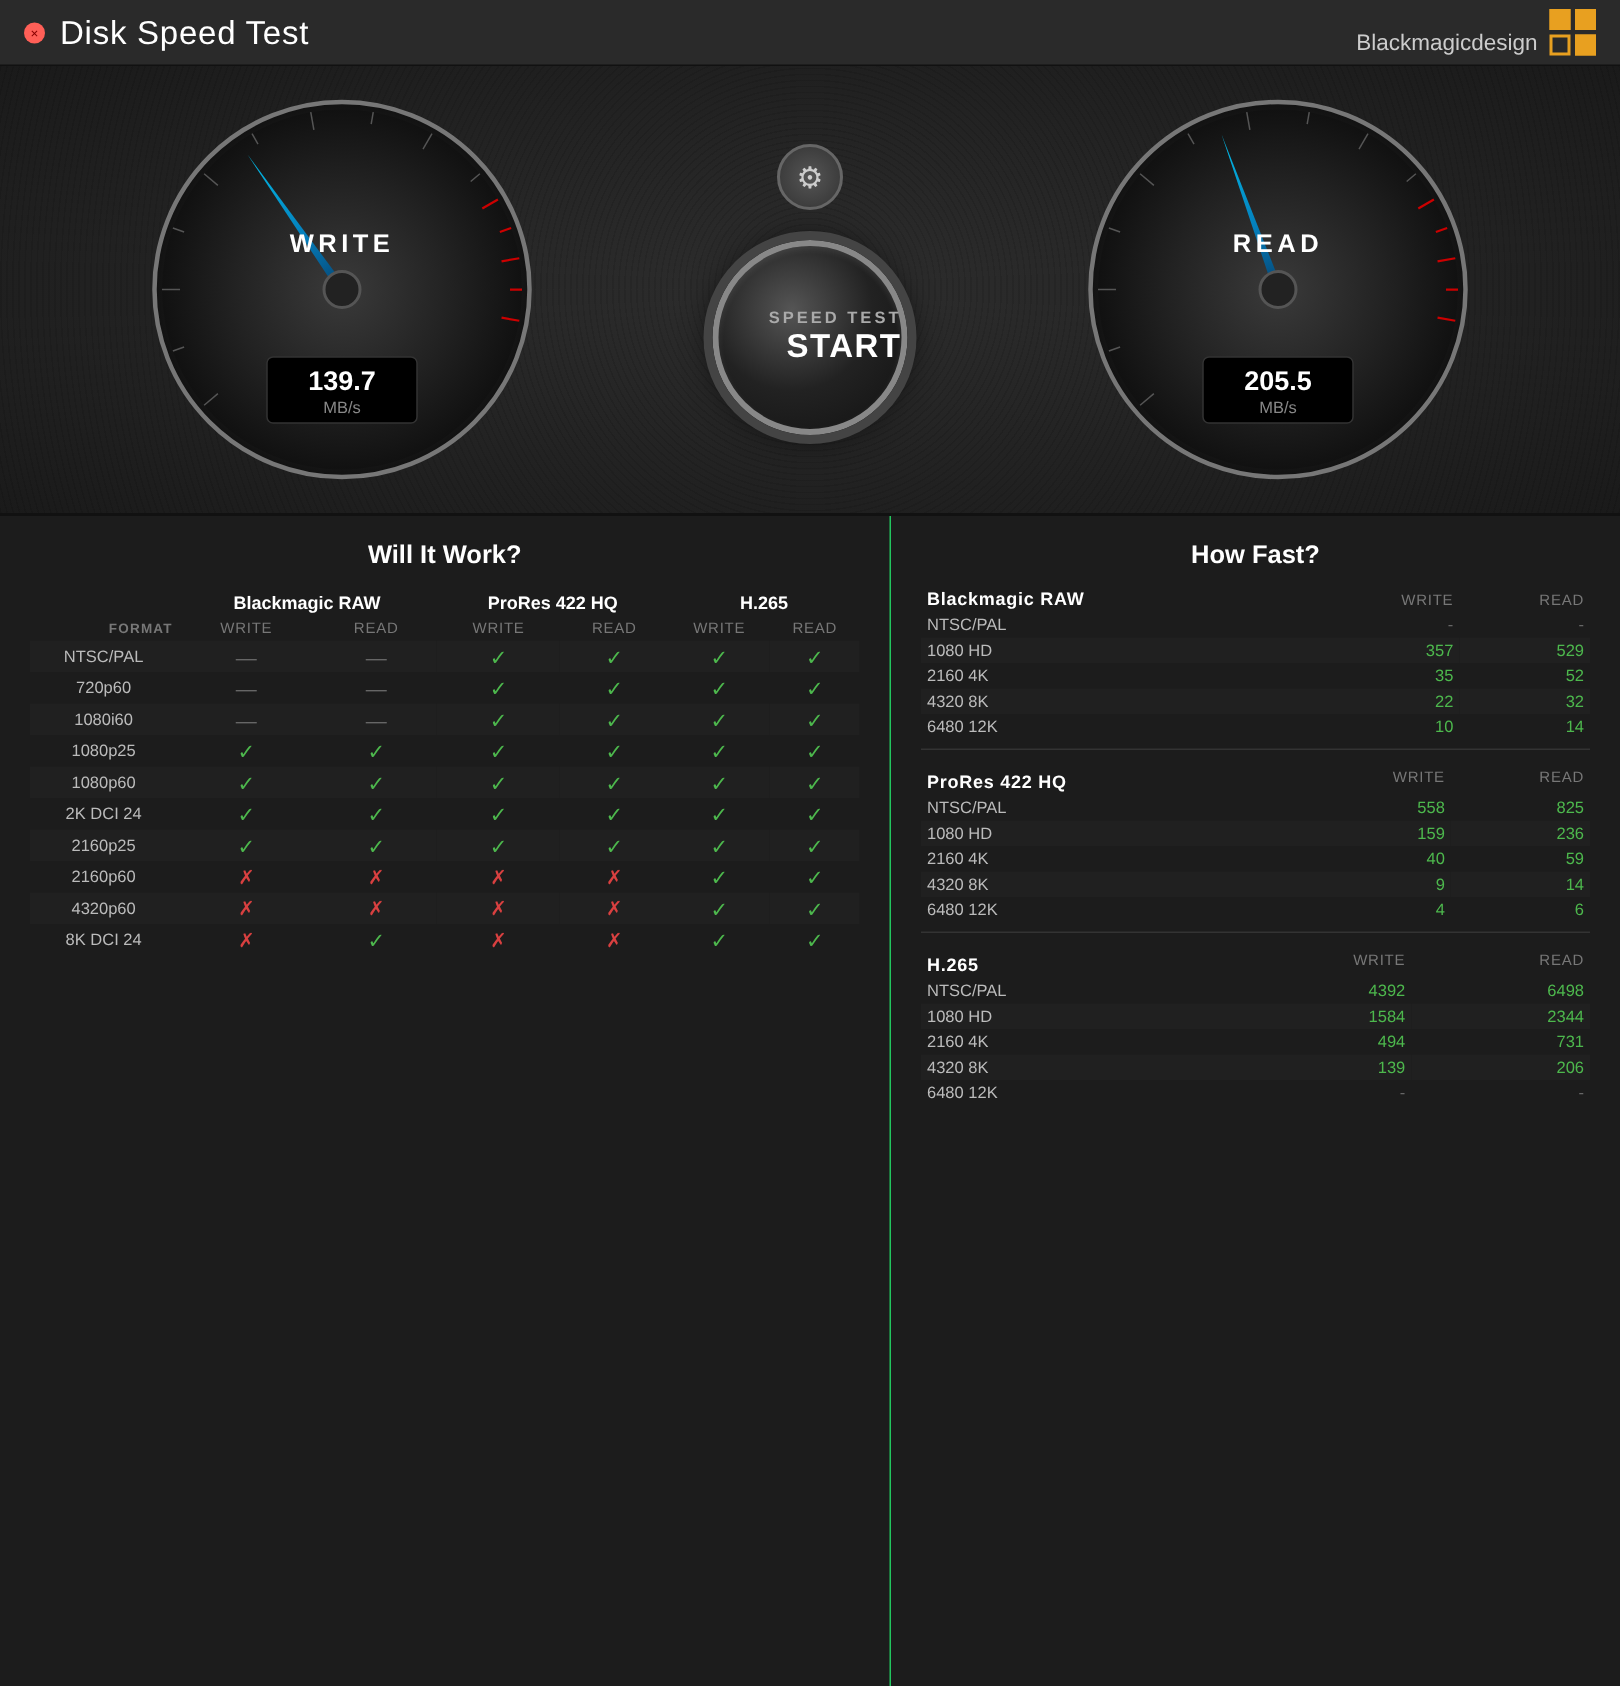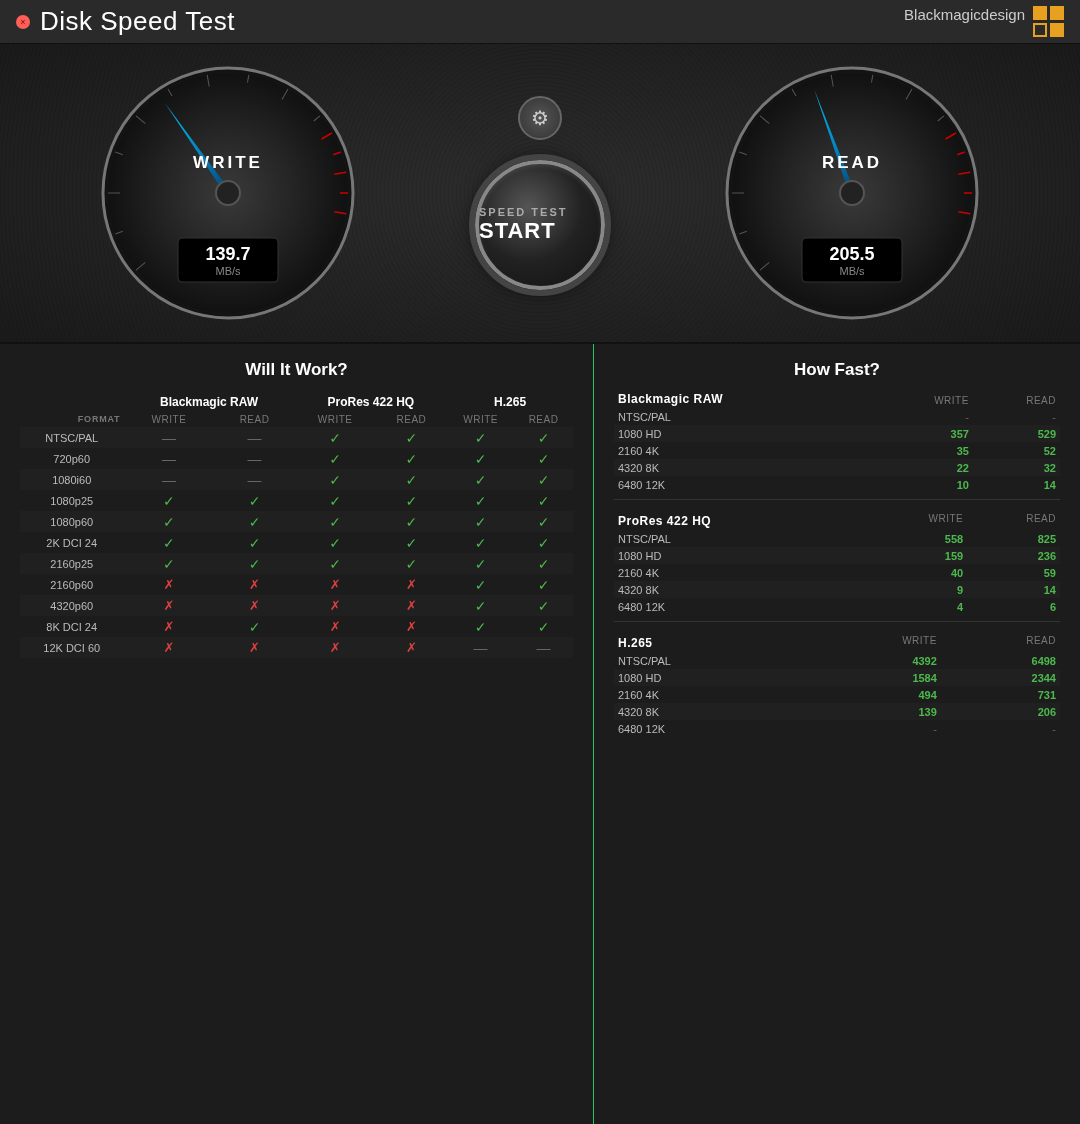--- a/index.html
+++ b/index.html
@@ -30,27 +30,27 @@
       width: 14px; height: 14px;
       background: #ff5f57;
       border-radius: 50%;
       display: flex; align-items: center; justify-content: center;
       cursor: pointer;
       font-size: 9px;
       color: #800;
     }
     .app-title {
       color: #fff;
-      font-size: 26px;
+      font-size: 22px;
       font-weight: 300;
       letter-spacing: 0.5px;
     }
     .brand-logo {
       display: flex;
-      align-items: flex-start;
+      align-items: flex-end;
       gap: 8px;
       color: #ccc;
       font-size: 15px;
       font-weight: 400;
     }
     .brand-squares {
       display: grid;
       grid-template-columns: 1fr 1fr;
       gap: 3px;
     }
@@ -118,21 +118,21 @@
       color: #ccc;
     }
     .start-btn {
       width: 130px; height: 130px;
       background: radial-gradient(circle at 40% 35%, #555 0%, #222 50%, #111 100%);
       border-radius: 50%;
       border: 4px solid #888;
       box-shadow: 0 0 20px rgba(0,0,0,0.8), inset 0 2px 4px rgba(255,255,255,0.1);
       display: flex;
       flex-direction: column;
-      align-items: flex-start;
+      align-items: flex-end;
       justify-content: center;
       cursor: pointer;
       outline: 6px solid #444;
     }
     .start-btn-line1 {
       color: #aaa;
       font-size: 11px;
       letter-spacing: 2px;
       font-weight: 600;
     }
@@ -227,21 +227,21 @@
       padding: 2px 4px;
       letter-spacing: 0.5px;
     }
     .hf-table th:first-child { text-align: left; }
     .hf-table td {
       text-align: right;
       padding: 2.5px 4px;
       font-size: 11px;
     }
     .hf-table td:first-child { text-align: left; color: #bbb; }
-    .val-green { color: #4db84d; font-weight: bold; }
+    .val-green { color: #4db84d; }
     .val-gray { color: #666; }
     .hf-table tbody tr:nth-child(even) {
       background: rgba(255,255,255,0.02);
     }
     .divider-line {
       border: none;
       border-top: 1px solid #333;
       margin: 6px 0;
     }
   </style>
@@ -499,29 +499,20 @@
           </tr>
           <tr>
             <td class="row-label">8K DCI 24</td>
             <td class="cross-red">✗</td>
             <td class="check-green">✓</td>
             <td class="cross-red">✗</td>
             <td class="cross-red">✗</td>
             <td class="check-green">✓</td>
             <td class="check-green">✓</td>
           </tr>
-          <tr>
-            <td class="row-label">12K DCI 60</td>
-            <td class="cross-red">✗</td>
-            <td class="cross-red">✗</td>
-            <td class="cross-red">✗</td>
-            <td class="cross-red">✗</td>
-            <td class="dash-gray">—</td>
-            <td class="dash-gray">—</td>
-          </tr>
         </tbody>
     </table>
   </div>
 
   <div class="how-fast">
     <div class="section-title">How Fast?</div>
     <div id="how-fast-content">
         <table class="hf-table">
           <thead>
             <tr>

